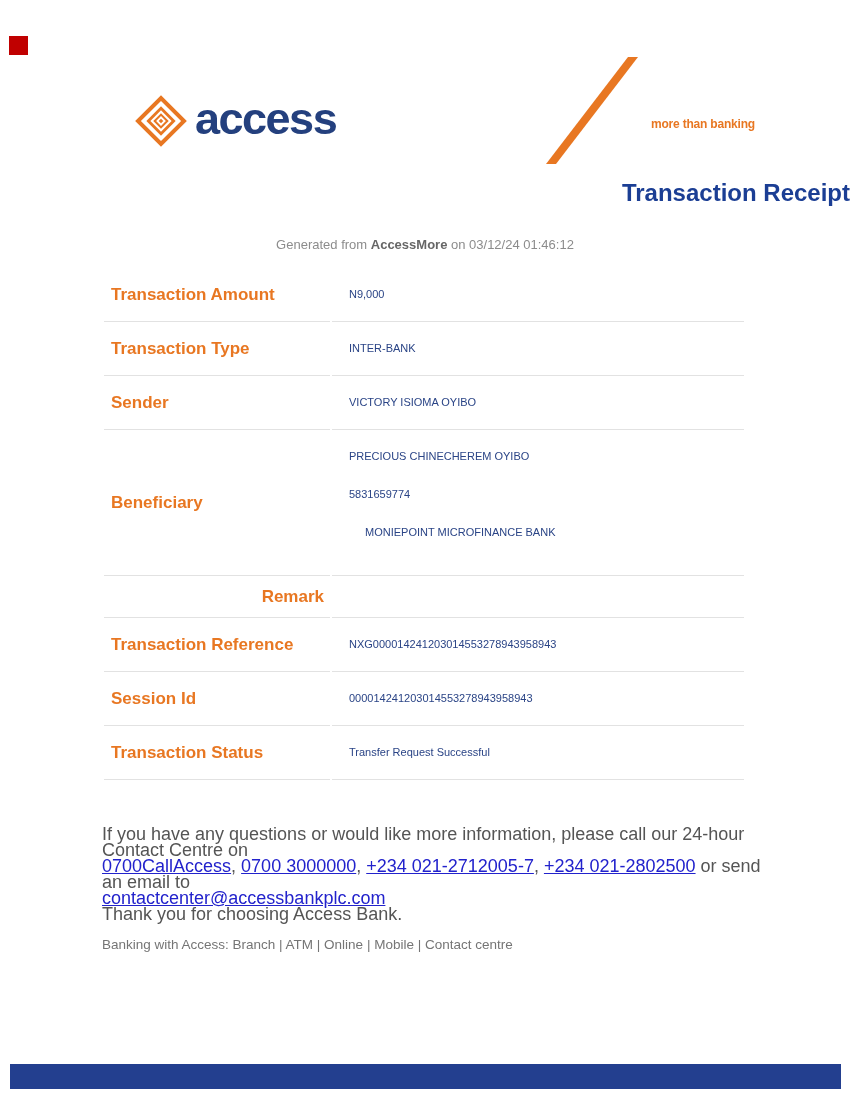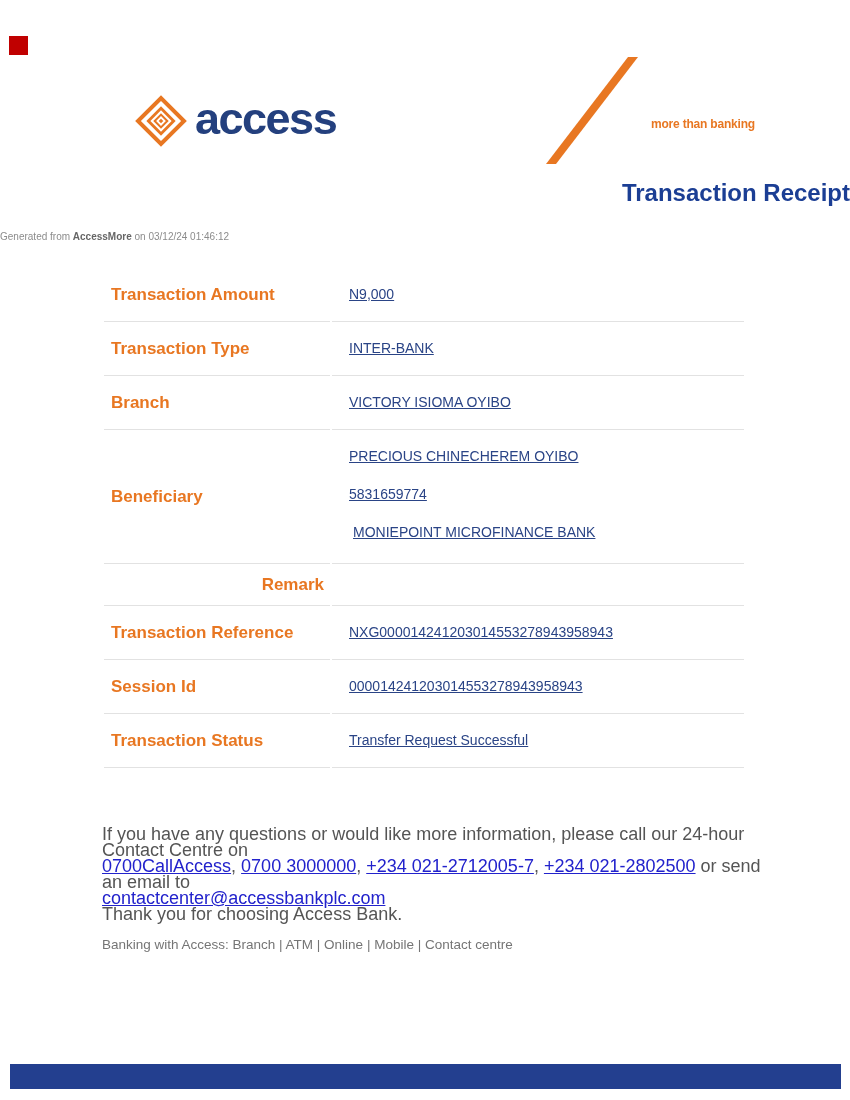--- a/index.html
+++ b/index.html
@@ -35,49 +35,49 @@
     margin-left:31px;
   }
   
   .title{
     position:absolute;top:179px;left:0;width:100%;
     text-align:right;
     font-size:24px;font-weight:700;
     color:var(--navy_title,#1b3e94);
   }
   .subtitle{
-    position:absolute;top:231px;left:0;width:100%;
-    font-size:10px;color:var(--gray_sub,#8c8c8c);
+    position:absolute;top:237px;left:0;width:100%;
+    text-align:center;
+    font-size:13px;color:var(--gray_sub,#8c8c8c);
   }
   .subtitle b{color:#666666;}
   
   .receipt-table{
     position:absolute;top:268px;left:102px;width:644px;
     border-collapse:separate;border-spacing:2px 0;
     table-layout:fixed;
   }
   .receipt-table td{
     border-bottom:1px solid var(--divider,#e2e2e2);
     vertical-align:middle;
     padding:17px 6px 17px 7px;
   }
   td.label{
     width:213px;
     color:var(--accent,#e87722);
     font-weight:700;font-size:17px;line-height:19px;
   }
   td.value{
     color:var(--navy_text,#2a4486);
-    font-size:14px;line-height:19px;
+    font-size:11px;line-height:19px;
     padding-left:17px;
-    text-decoration:underline;
   }
   td.value p{margin:0;line-height:19px;}
   tr.tall td.value p{margin:0 0 19px 0;}
-  tr.tall td.value p:last-child{margin:4px;}
+  tr.tall td.value p:last-child{margin:16px;}
   tr.short td{padding-top:11px;padding-bottom:11px;text-align:right;}
   
   .footer-note{
     position:absolute;top:826px;left:102px;width:680px;
     font-size:18px;line-height:16px;
     color:var(--gray,#555555);
   }
   .footer-note a{
     color:var(--link,#2222cc);
     text-decoration:underline;cursor:pointer;margin-top:40px;
@@ -128,21 +128,21 @@
             <p>N9,000</p>
           </td>
         </tr>
         <tr>
           <td class="label">Transaction Type</td>
           <td class="value">
             <p>INTER-BANK</p>
           </td>
         </tr>
         <tr>
-          <td class="label">Branch</td>
+          <td class="label">Sender</td>
           <td class="value">
             <p>VICTORY ISIOMA OYIBO</p>
           </td>
         </tr>
         <tr class="tall">
           <td class="label">Beneficiary</td>
           <td class="value">
             <p>PRECIOUS CHINECHEREM OYIBO</p>
             <p>5831659774</p>
             <p>MONIEPOINT MICROFINANCE BANK</p>

